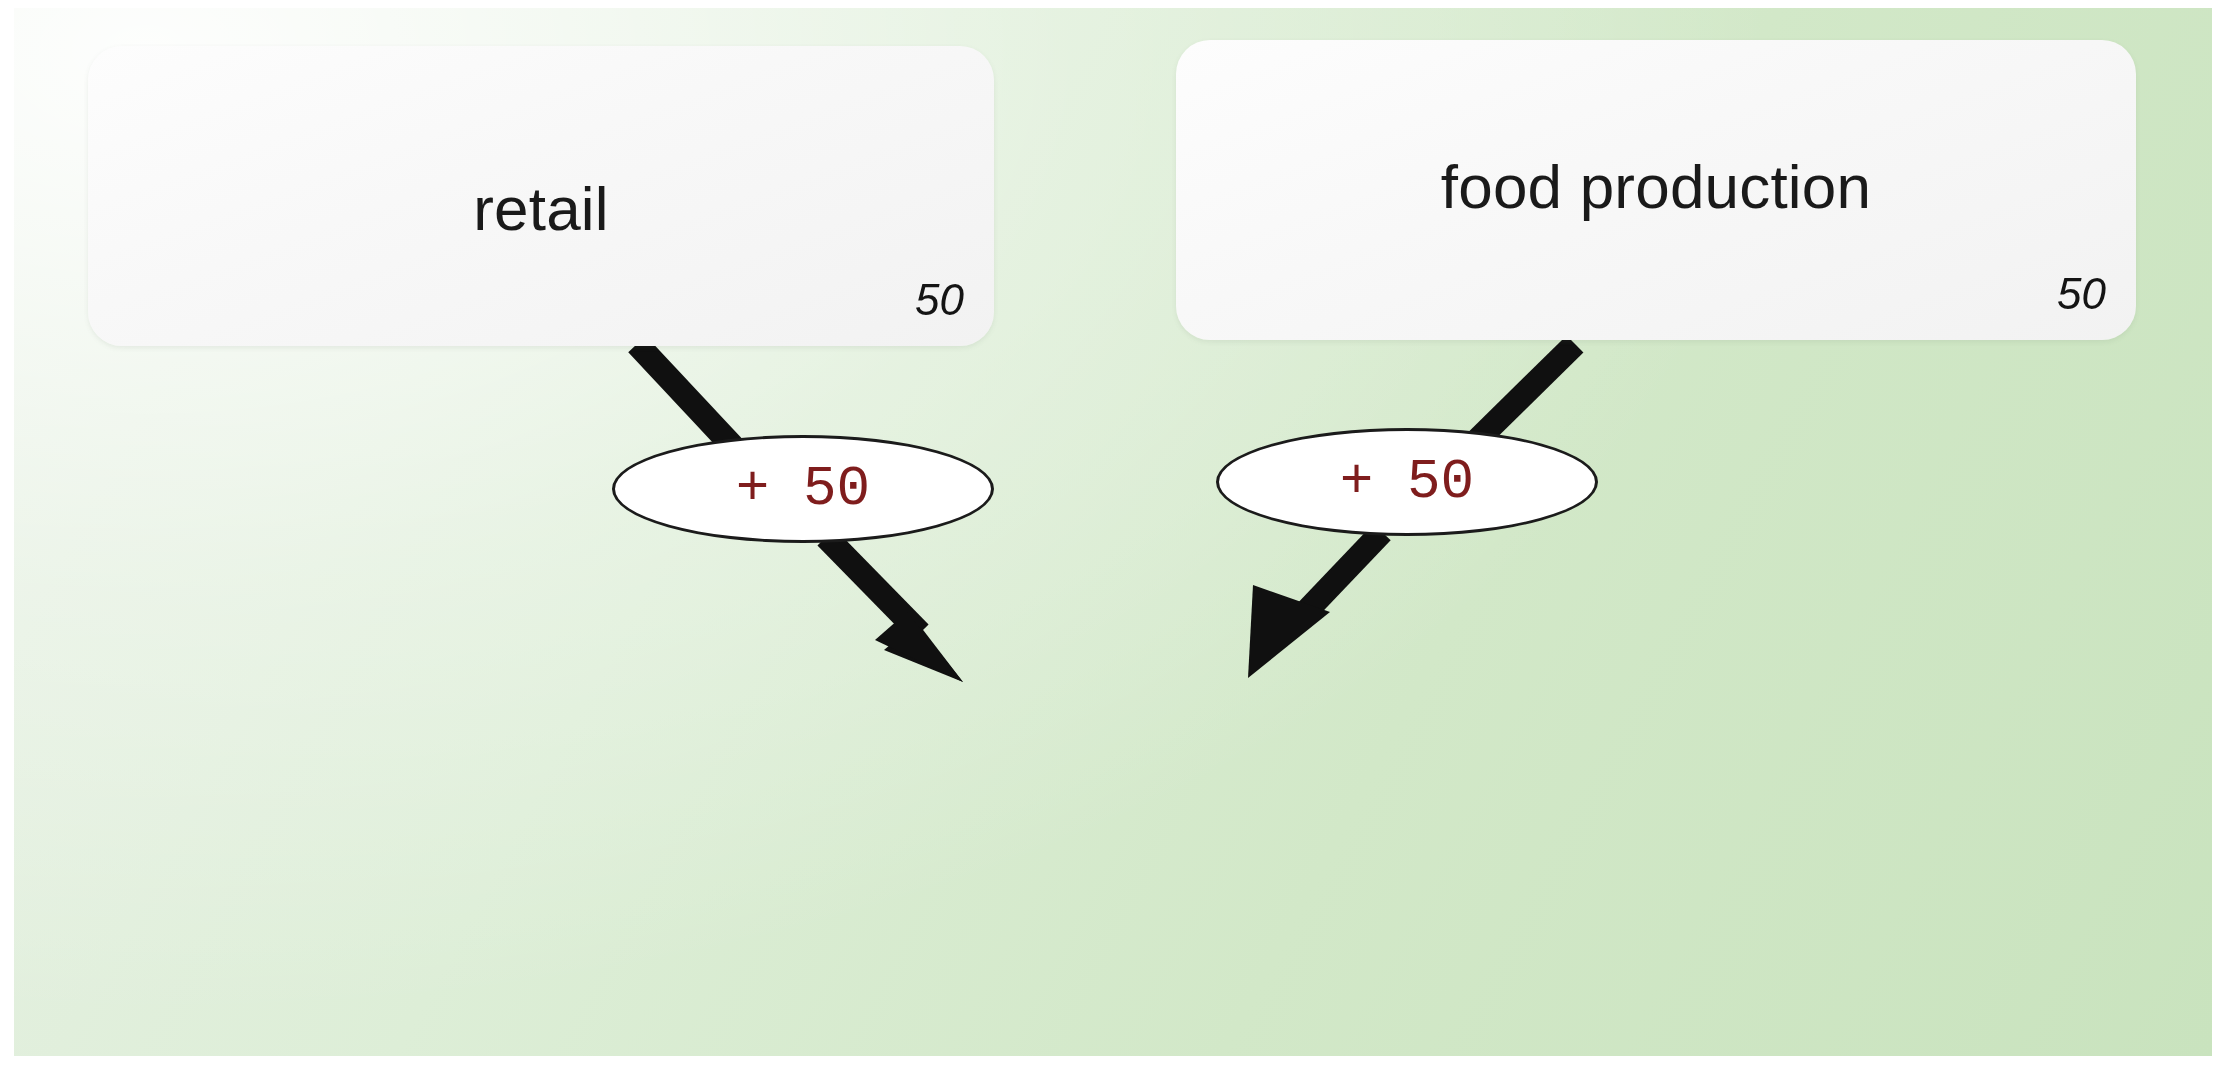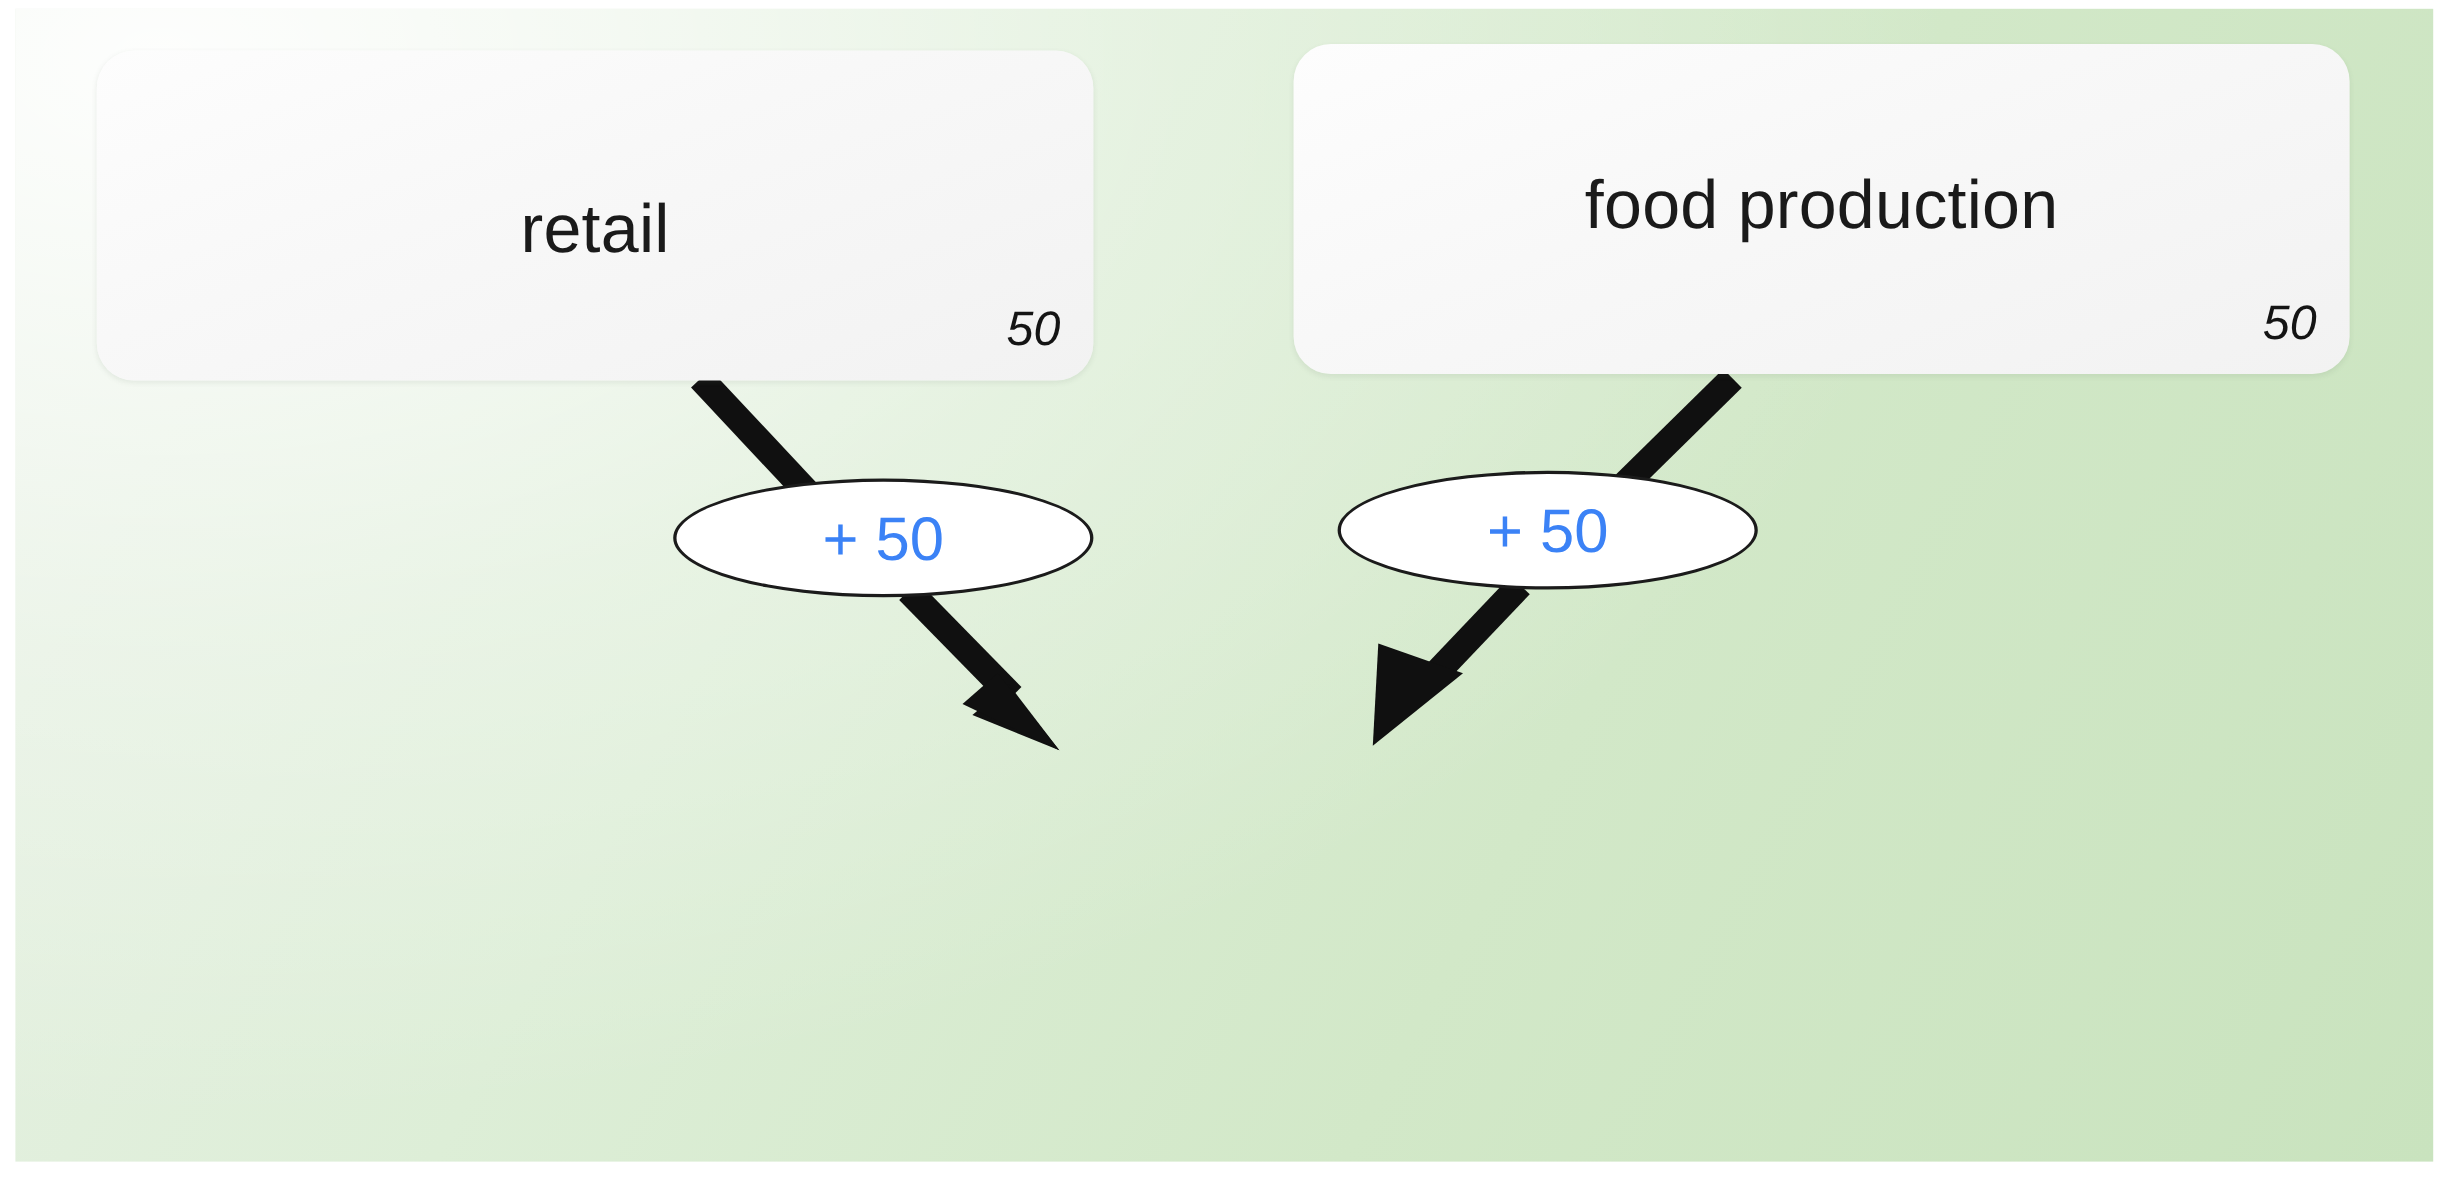--- a/index.html
+++ b/index.html
@@ -101,24 +101,25 @@
   
   .edge-label {
     position: absolute;
     box-sizing: border-box;
     border: 3px solid #1b1b1b;
     border-radius: 50%;
     background: #ffffff;
     display: flex;
     align-items: center;
     justify-content: center;
-    color: #3b82f6;
+    color: #7f1d1d;
     font-size: 56px;
     font-weight: 400;
     white-space: nowrap;
+    font-family: Liberation Mono, monospace;
   }
   #edge-label-left {
     left: 612px;
     top: 435px;
     width: 382px;
     height: 108px;
   }
   #edge-label-right {
     left: 1216px;
     top: 428px;

